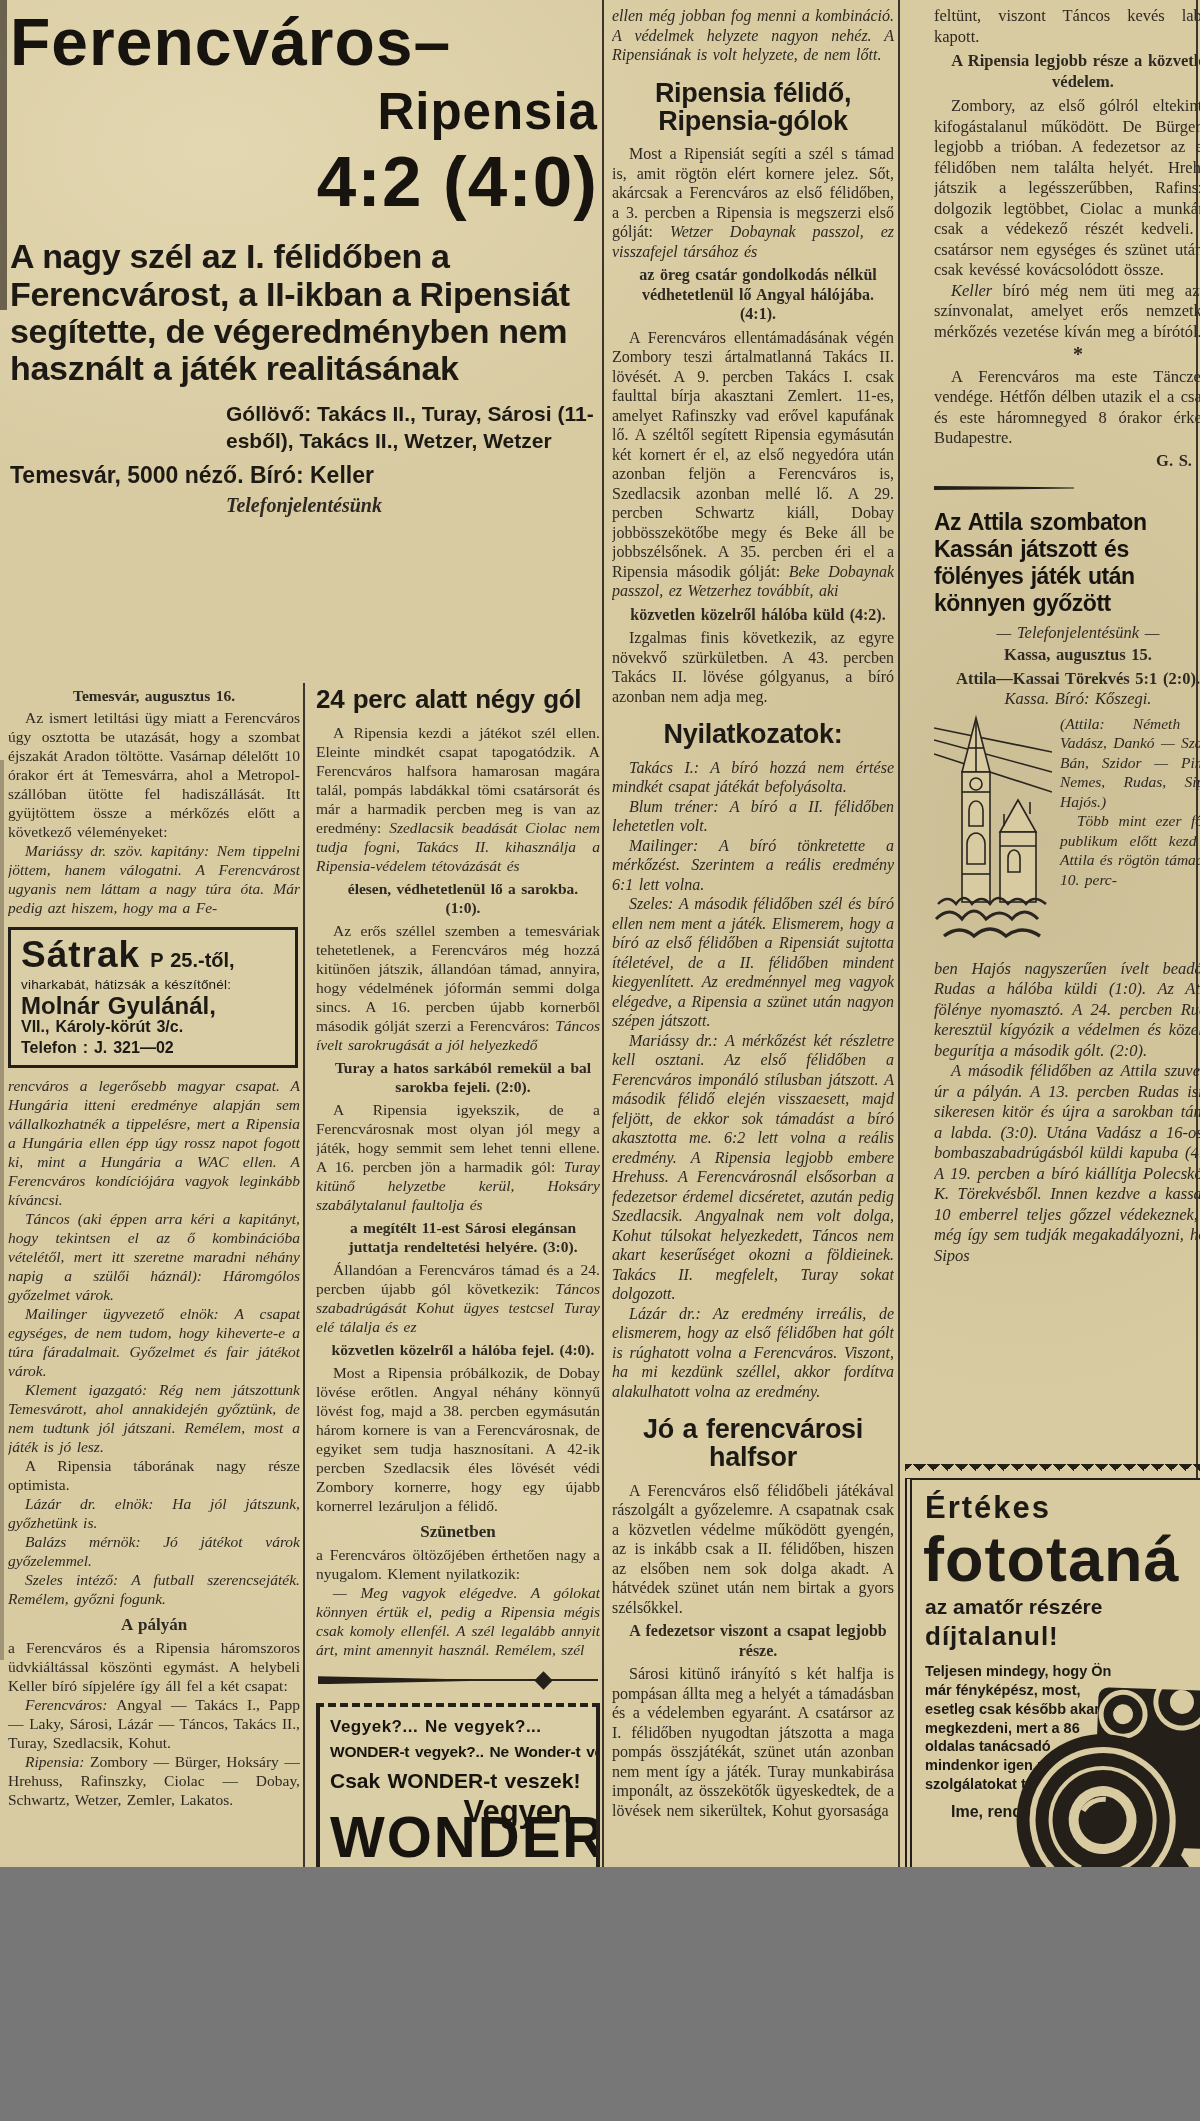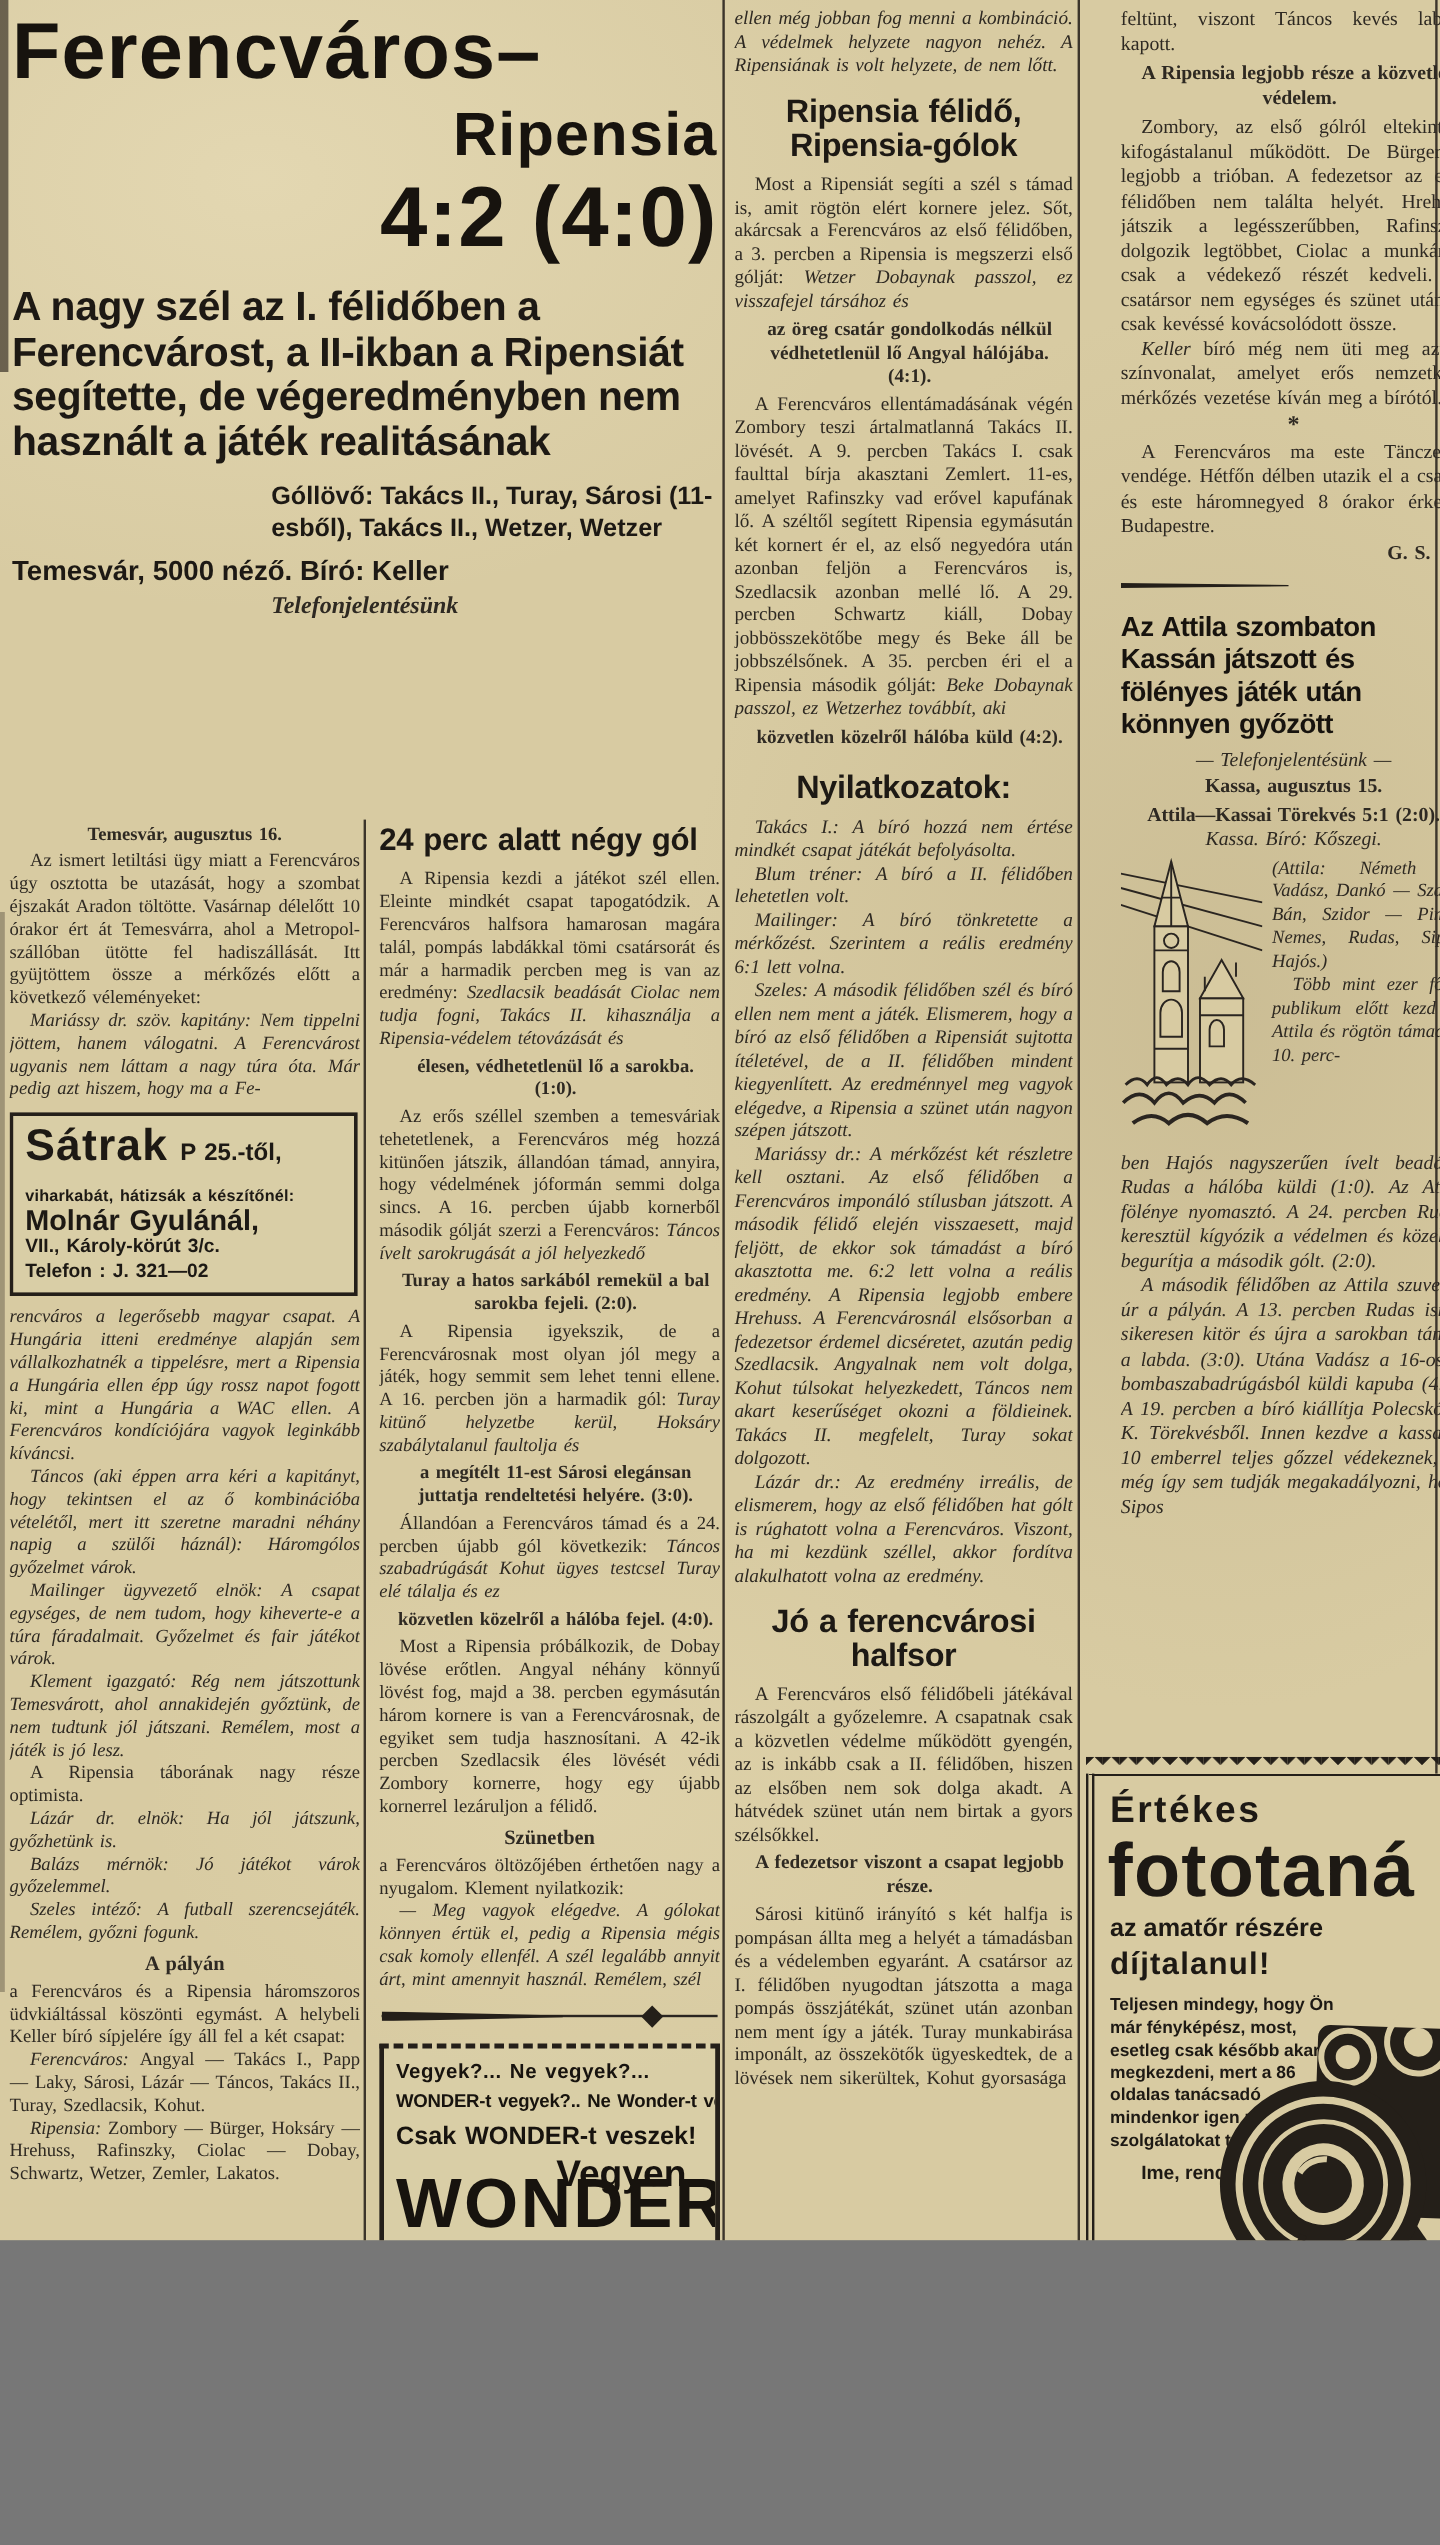--- a/index.html
+++ b/index.html
@@ -62,21 +62,21 @@
     clip-path:polygon(0 0,100% 40%,100% 60%,0 100%);}
   .blk.taper::after{content:"";position:absolute;right:17%;top:1px;width:13px;height:13px;background:#241f19;
     transform:rotate(45deg);}
 
   
   .ad{border:3px solid #241f19;background:rgba(222,211,175,.35);}
   .satrak{margin:10px 2px 8px 0;padding:6px 10px 8px;font-family:"Liberation Sans",sans-serif;color:#1d1914;}
   .satrak-top{display:flex;align-items:baseline;gap:10px;}
   .satrak-title{font-weight:bold;font-size:37px;letter-spacing:1px;line-height:1;}
   .satrak-price{font-weight:bold;font-size:20px;}
-  .satrak-l2{font-weight:bold;font-size:13.5px;margin-top:14px;letter-spacing:.2px;}
+  .satrak-l2{font-weight:normal;font-size:13.5px;margin-top:2px;letter-spacing:.2px;}
   .satrak-name{font-weight:bold;font-size:24px;margin-top:2px;}
   .satrak-addr,.satrak-tel{font-weight:bold;font-size:16px;margin-top:2px;}
 
   .uniform-ad{position:absolute;left:8px;top:1946px;width:279px;height:169px;display:flex;gap:8px;
     padding:6px 6px 0 6px;overflow:hidden;font-family:"Liberation Sans",sans-serif;color:#1d1914;}
   .uniform-text{flex:1;text-align:center;}
   .u1{font-weight:bold;font-size:15.5px;}
   .u2{font-weight:bold;font-size:19px;line-height:1.15;margin-top:4px;}
   .u3{font-weight:bold;font-size:17px;line-height:1.15;margin-top:8px;}
   .u4{font-weight:bold;font-size:16px;margin-top:4px;}
@@ -193,20 +193,21 @@
   </section>
 
   <section class="col colC">
     <div>
         <div class="blk p i ni"><span>ellen még jobban fog menni a kombináció. A védelmek helyzete nagyon nehéz. A Ripensiának is volt helyzete, de nem lőtt.</span></div>
         <div class="blk h2"><span>Ripensia félidő, Ripensia-gólok</span></div>
         <div class="blk p"><span>Most a Ripensiát segíti a szél s támad is, amit rögtön elért kornere jelez. Sőt, akárcsak a Ferencváros az első félidőben, a 3. percben a Ripensia is megszerzi első gólját:</span><span class="tail"> Wetzer Dobaynak passzol, ez visszafejel társához és</span></div>
         <div class="blk score"><span>az öreg csatár gondolkodás nélkül védhetetlenül lő Angyal hálójába. (4:1).</span></div>
         <div class="blk p"><span>A Ferencváros ellentámadásának végén Zombory teszi ártalmatlanná Takács II. lövését. A 9. percben Takács I. csak faulttal bírja akasztani Zemlert. 11-es, amelyet Rafinszky vad erővel kapufának lő. A széltől segített Ripensia egymásután két kornert ér el, az első negyedóra után azonban feljön a Ferencváros is, Szedlacsik azonban mellé lő. A 29. percben Schwartz kiáll, Dobay jobbösszekötőbe megy és Beke áll be jobbszélsőnek. A 35. percben éri el a Ripensia második gólját:</span><span class="tail"> Beke Dobaynak passzol, ez Wetzerhez továbbít, aki</span></div>
         <div class="blk score"><span>közvetlen közelről hálóba küld (4:2).</span></div>
+        <div class="blk p"><span>Izgalmas finis következik, az egyre növekvő szürkületben. A 43. percben Takács II. lövése gólgyanus, a bíró azonban nem adja meg.</span></div>
         <div class="blk h2"><span>Nyilatkozatok:</span></div>
         <div class="blk p i"><span class="lead">Takács I.: </span><span>A bíró hozzá nem értése mindkét csapat játékát befolyásolta.</span></div>
         <div class="blk p i"><span class="lead">Blum tréner: </span><span>A bíró a II. félidőben lehetetlen volt.</span></div>
         <div class="blk p i"><span class="lead">Mailinger: </span><span>A bíró tönkretette a mérkőzést. Szerintem a reális eredmény 6:1 lett volna.</span></div>
         <div class="blk p i"><span class="lead">Szeles: </span><span>A második félidőben szél és bíró ellen nem ment a játék. Elismerem, hogy a bíró az első félidőben a Ripensiát sujtotta ítéletével, de a II. félidőben mindent kiegyenlített. Az eredménnyel meg vagyok elégedve, a Ripensia a szünet után nagyon szépen játszott.</span></div>
         <div class="blk p i"><span class="lead">Mariássy dr.: </span><span>A mérkőzést két részletre kell osztani. Az első félidőben a Ferencváros imponáló stílusban játszott. A második félidő elején visszaesett, majd feljött, de ekkor sok támadást a bíró akasztotta me. 6:2 lett volna a reális eredmény. A Ripensia legjobb embere Hrehuss. A Ferencvárosnál elsősorban a fedezetsor érdemel dicséretet, azután pedig Szedlacsik. Angyalnak nem volt dolga, Kohut túlsokat helyezkedett, Táncos nem akart keserűséget okozni a földieinek. Takács II. megfelelt, Turay sokat dolgozott.</span></div>
         <div class="blk p i"><span class="lead">Lázár dr.: </span><span>Az eredmény irreális, de elismerem, hogy az első félidőben hat gólt is rúghatott volna a Ferencváros. Viszont, ha mi kezdünk széllel, akkor fordítva alakulhatott volna az eredmény.</span></div>
         <div class="blk h2"><span>Jó a ferencvárosi halfsor</span></div>
         <div class="blk p"><span>A Ferencváros első félidőbeli játékával rászolgált a győzelemre. A csapatnak csak a közvetlen védelme működött gyengén, az is inkább csak a II. félidőben, hiszen az elsőben nem sok dolga akadt. A hátvédek szünet után nem birtak a gyors szélsőkkel.</span></div>
         <div class="blk score"><span>A fedezetsor viszont a csapat legjobb része.</span></div>

